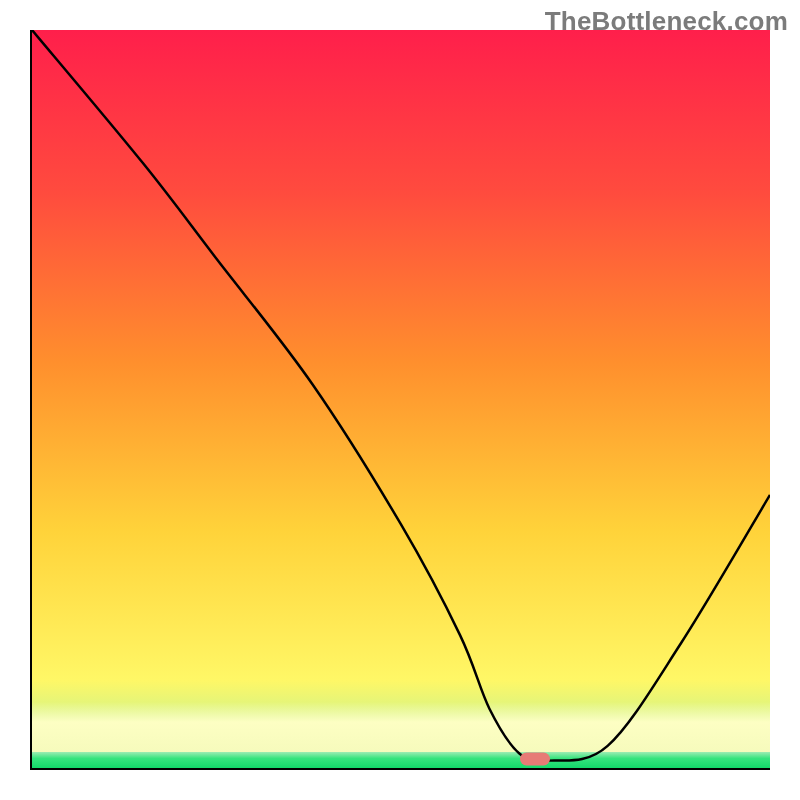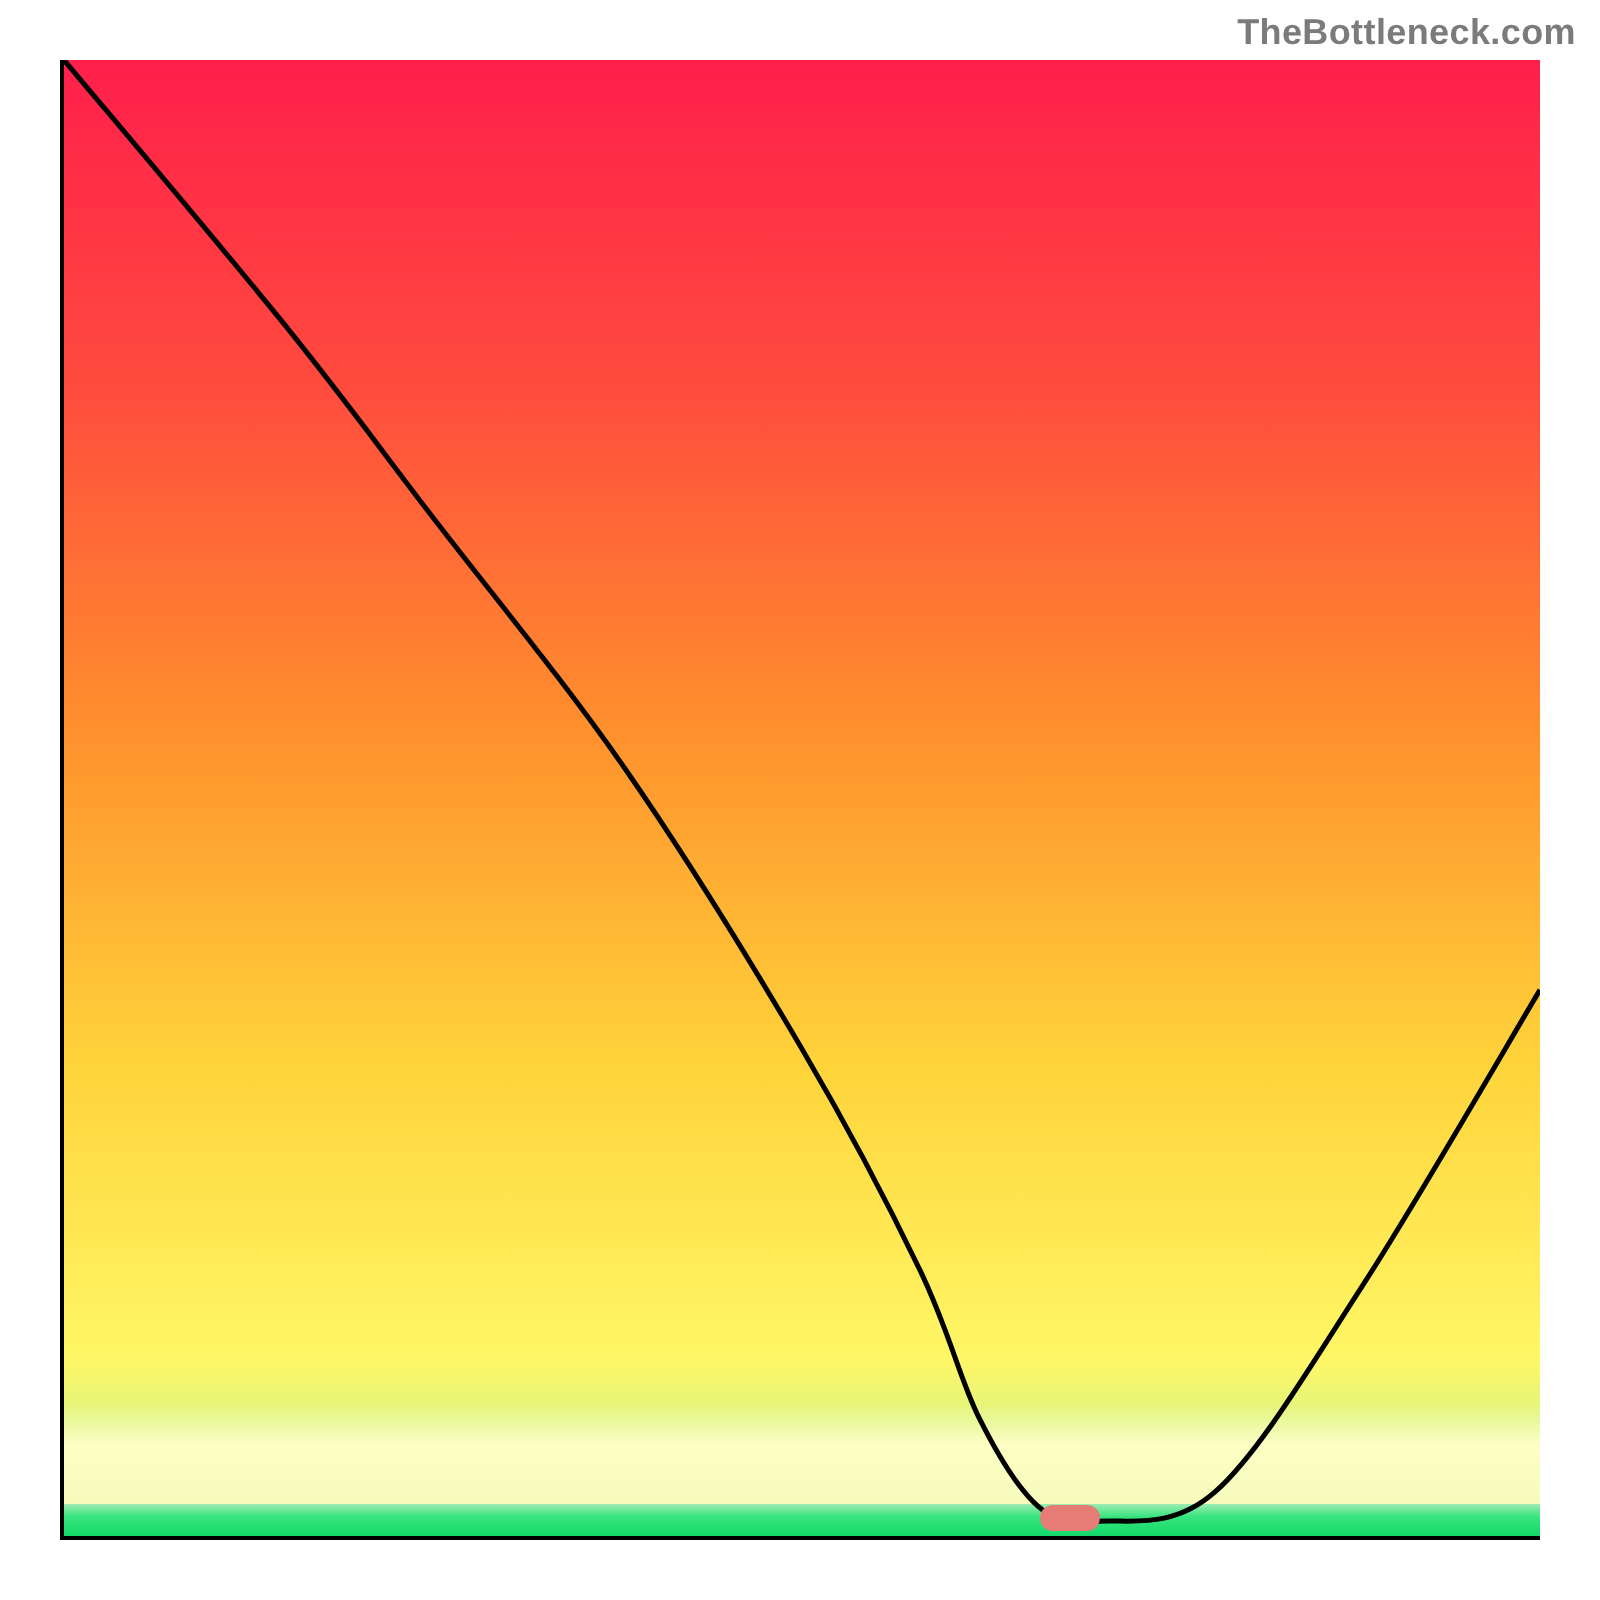--- a/index.html
+++ b/index.html
@@ -13,21 +13,21 @@
   .wrap {
     position: relative;
     width: 800px;
     height: 800px;
   }
   .watermark {
     position: absolute;
     top: 6px;
     right: 12px;
     font-family: Arial, Helvetica, sans-serif;
-    font-size: 18px;
+    font-size: 26px;
     font-weight: 600;
     color: #7b7b7b;
     letter-spacing: 0.2px;
     z-index: 4;
   }
   .plot-area {
     position: absolute;
     left: 30px;
     top: 30px;
     width: 740px;

